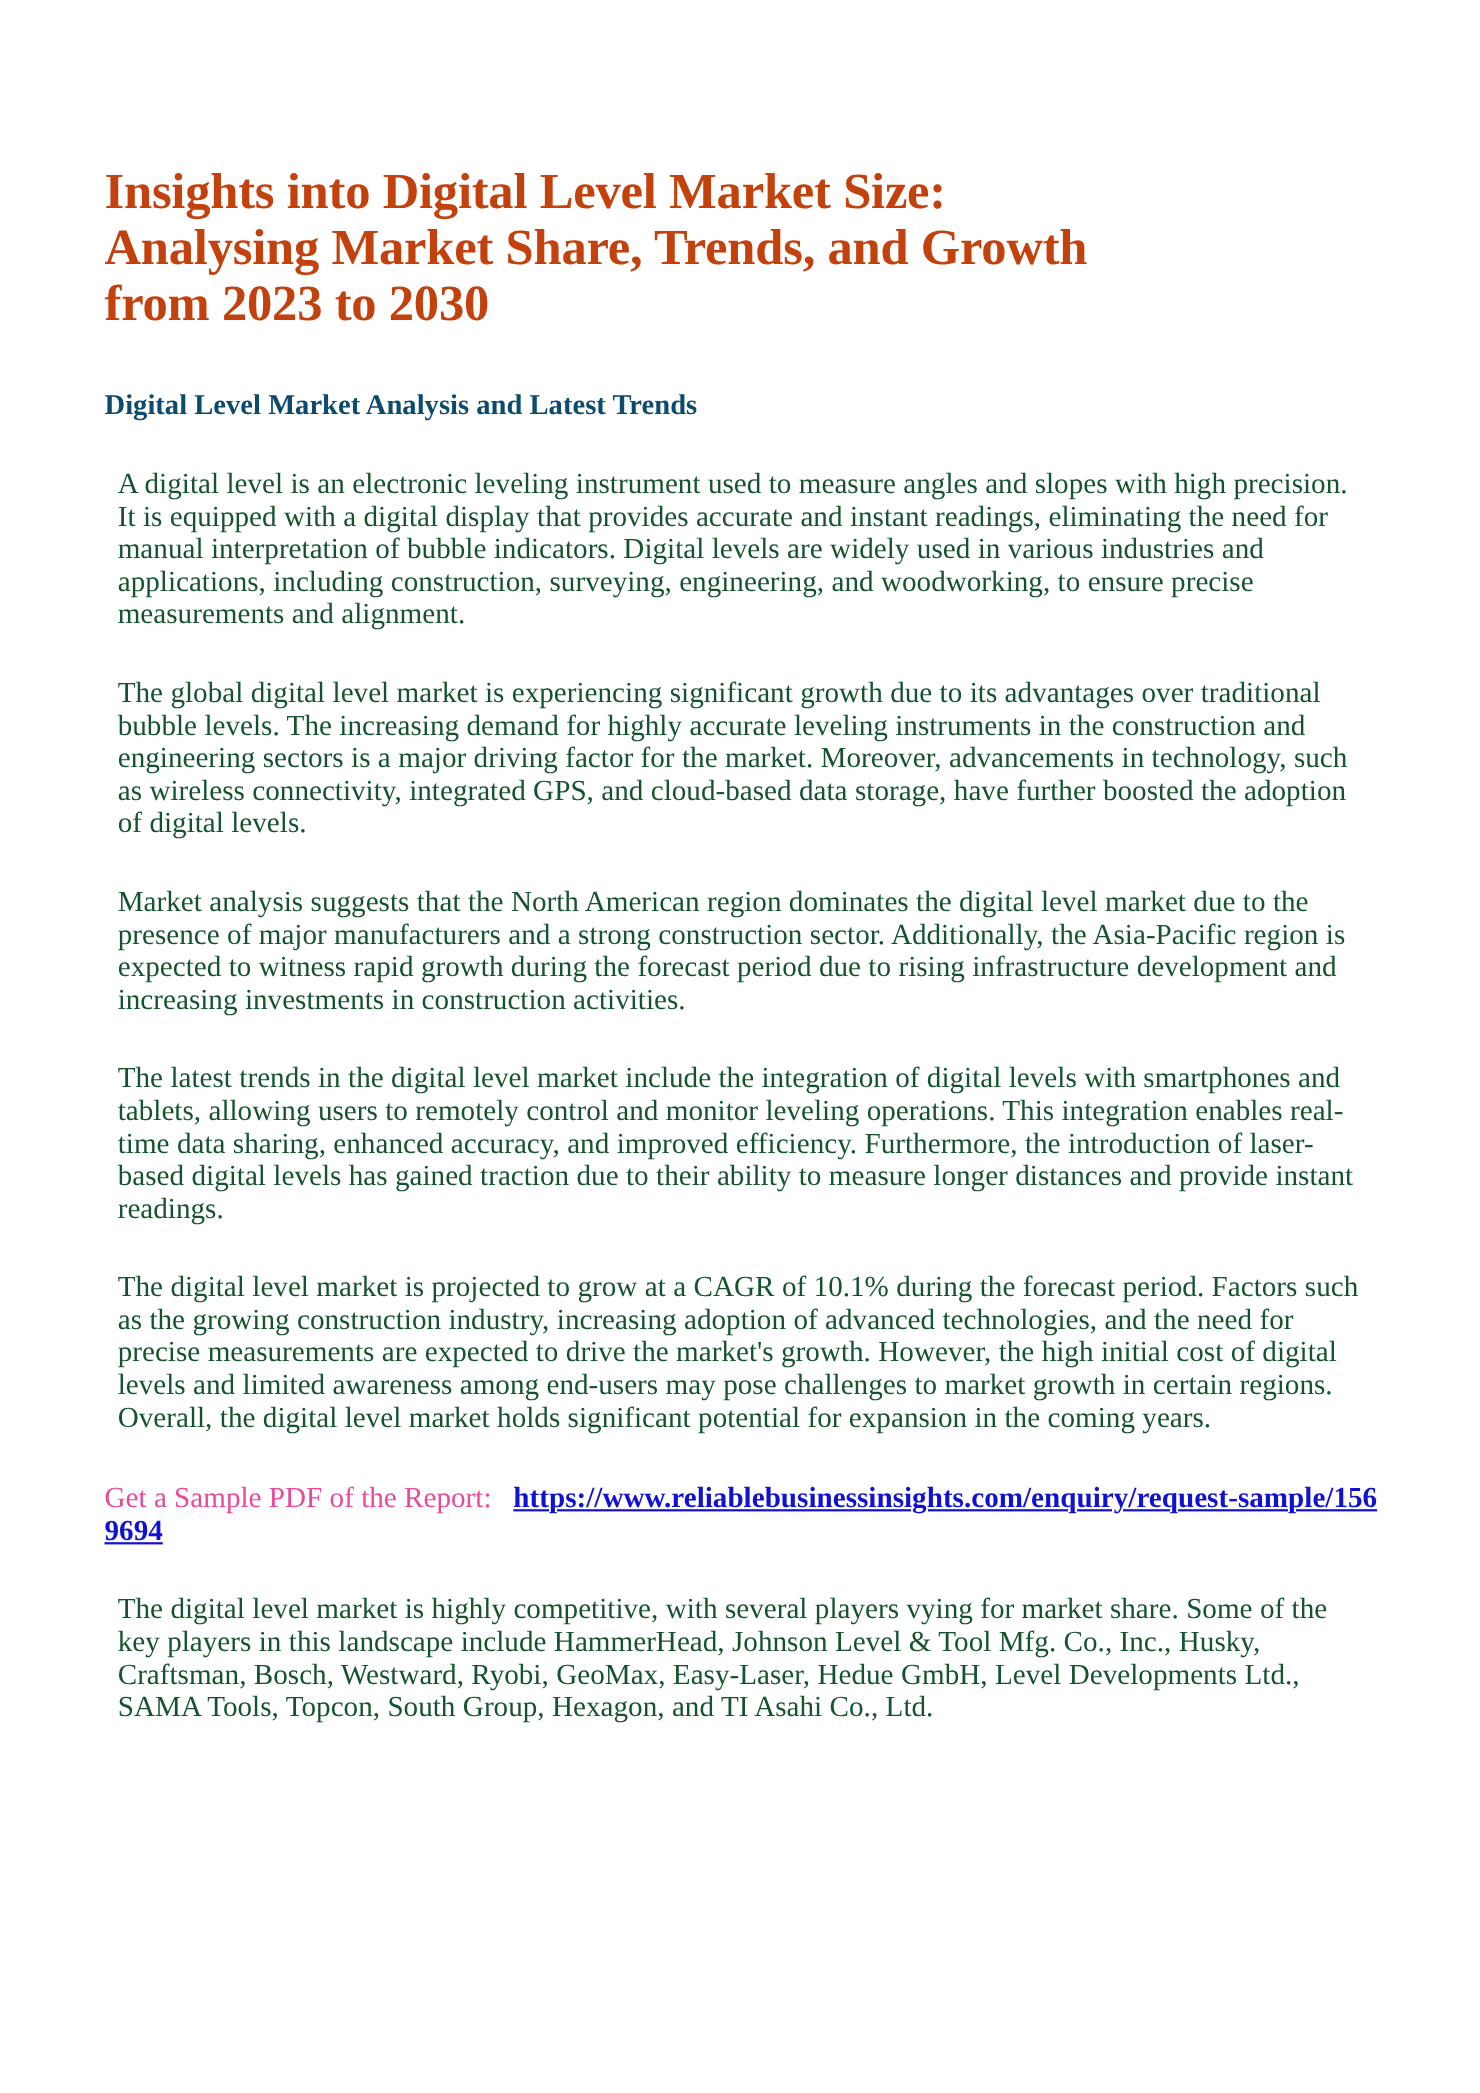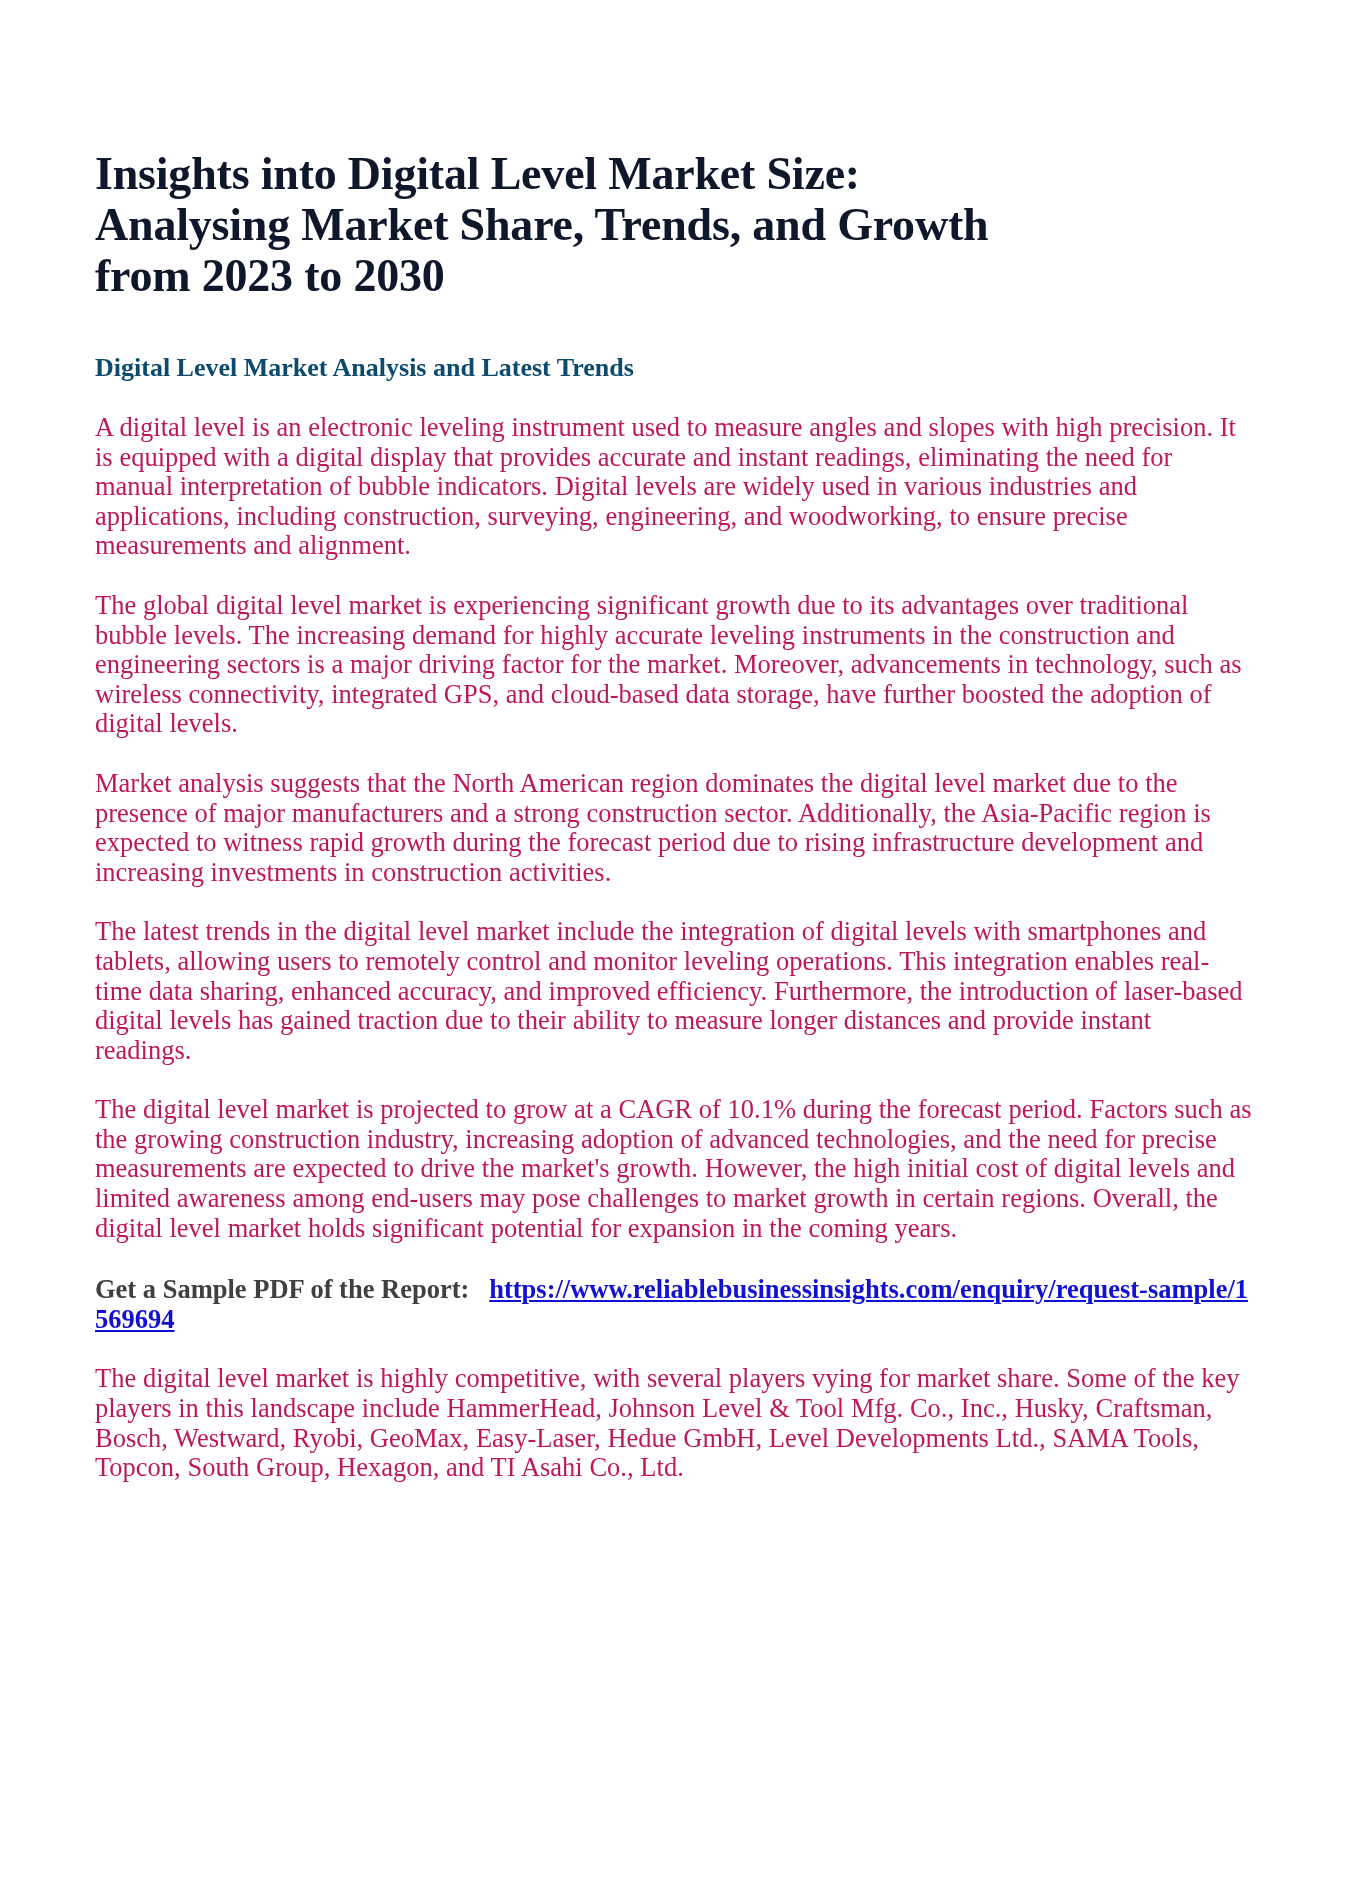--- a/index.html
+++ b/index.html
@@ -29,57 +29,57 @@
     left: 95px;
     top: 0;
     width: 1157px;
   }
   h1.doc-title {
     font-family: "Liberation Serif", "DejaVu Serif", serif;
     font-size: 46px;
     font-weight: bold;
     line-height: 51px;
     letter-spacing: -0.2px;
-    color: #0f172a;
+    color: #c2410c;
     margin: 0;
     padding-top: 148px;
     width: 930px;
   }
   h2.section-heading {
     font-family: "Liberation Serif", "DejaVu Serif", serif;
     font-size: 26px;
     font-weight: bold;
     line-height: 30px;
     color: #0c4a6e;
     margin: 0;
   }
   .heading-analysis { padding-top: 52px; }
   .heading-players  { padding-top: 89px; }
   p.body-par {
     font-family: "Liberation Serif", "DejaVu Serif", serif;
     font-size: 26.5px;
     line-height: 29.6px;
-    color: #be185d;
-    margin: 0;
+    color: #14532d;
+    margin: 12px;
     padding-top: 30px;
     text-align: left;
     word-spacing: 0.1px;
   }
   p.link-par {
     font-family: "Liberation Serif", "DejaVu Serif", serif;
     font-size: 26.5px;
     line-height: 29.6px;
     font-weight: bold;
     color: #000000;
     margin: 0;
     padding-top: 32px;
   }
   p.link-par .lead {
-    font-weight: bold;
-    color: #404040;
+    font-weight: normal;
+    color: #ec4899;
   }
   a.sample-link {
     color: #1111d4;
     font-weight: bold;
     text-decoration: underline;
     text-decoration-thickness: 2px;
     text-underline-offset: 2px;
     word-break: break-all;
   }
 </style>

